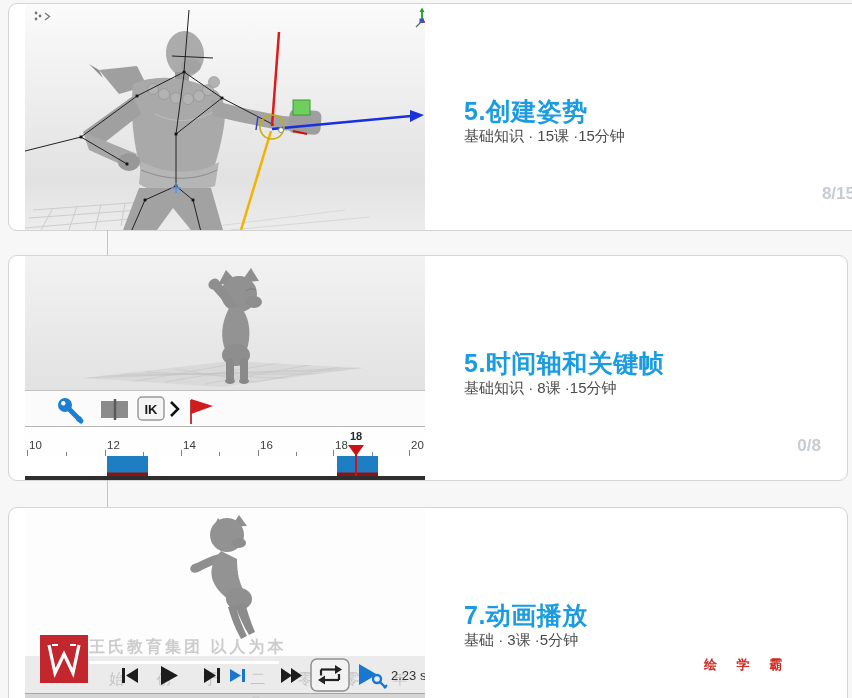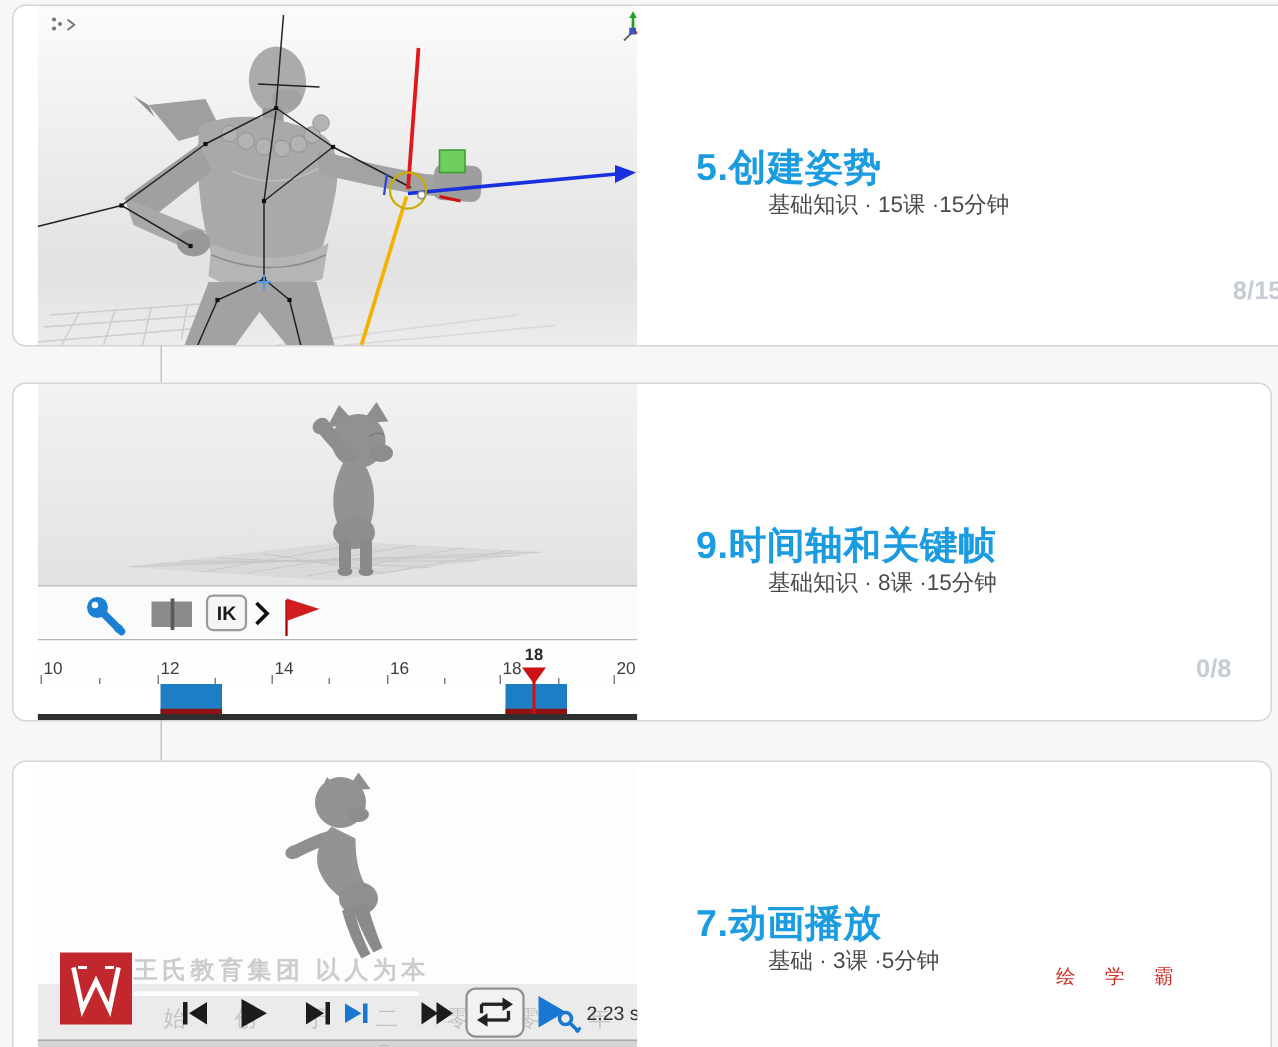--- a/index.html
+++ b/index.html
@@ -17,34 +17,34 @@
   #card2{top:255px;height:224px;}
   #card3{top:507px;height:200px;}
   .thumb{position:absolute;left:16px;top:0;width:400px;height:100%;overflow:hidden;}
   .thumb svg{display:block;}
   .card-title{
     position:absolute;left:455px;top:70px;
     font-size:25px;font-weight:bold;color:#1b9ce0;letter-spacing:.5px;
   }
   .card-meta{
     position:absolute;left:455px;top:123px;
-    font-size:15px;color:#4a4a4a;margin-left:48px;
+    font-size:15px;color:#4a4a4a;
   }
   .card-progress{
     position:absolute;right:26px;top:180px;
     font-size:17px;font-weight:bold;color:#c6ccd3;
   }
   .connector{
     position:absolute;left:107px;width:1px;background:#c4c4c6;
   }
   #conn1{top:230px;height:25px;}
   #conn2{top:480px;height:27px;}
   .wm-red{
-    position:absolute;left:695px;top:134px;
-    font-size:13px;font-weight:normal;color:#cf2a22;letter-spacing:8px;
+    position:absolute;left:695px;top:148px;
+    font-size:13px;font-weight:bold;color:#cf2a22;letter-spacing:8px;
     white-space:nowrap;
   }
 </style>
 </head>
 <body>
 
 <article class="card" id="card1">
   <div class="thumb">
     <svg width="400" height="226" viewBox="0 0 400 226">
       <defs>
@@ -269,21 +269,21 @@
         </g>
       </g>
 
       <g>
         <path d="M331,198 V221" stroke="#cc1212" stroke-width="2"></path>
         <polygon points="323,189 339,189 331,200" fill="#cc1212"></polygon>
       </g>
       <rect y="220" width="400" height="4" fill="#2f2f2f"></rect>
     </svg>
   </div>
-  <h2 class="card-title">9.时间轴和关键帧</h2>
+  <h2 class="card-title">5.时间轴和关键帧</h2>
   <div class="card-meta">基础知识 · 8课 ·15分钟</div>
   <div class="card-progress">0/8</div>
 </article>
 
 <div class="connector" id="conn2"></div>
 
 <article class="card" id="card3">
   <div class="thumb">
     <svg width="400" height="198" viewBox="0 0 400 198">
       <rect width="400" height="198" fill="#fdfdfd"></rect>

